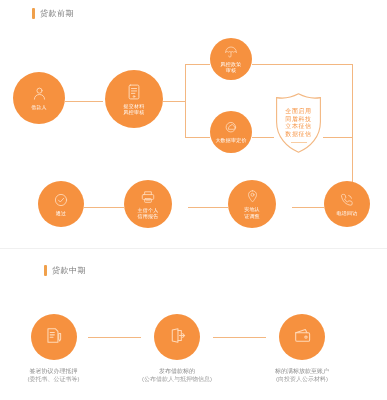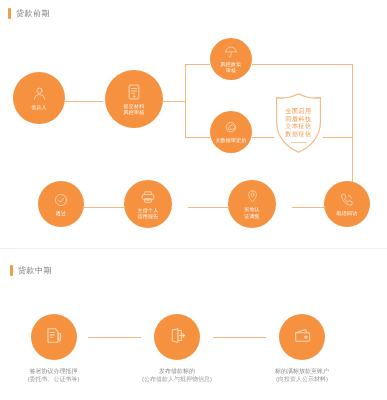--- a/index.html
+++ b/index.html
@@ -4,21 +4,21 @@
 <style>
   html,body{margin:0;padding:0;}
   body{
     width:387px;height:400px;background:#ffffff;
     font-family:"Liberation Sans","DejaVu Sans",sans-serif;
     overflow:hidden;position:relative;
   }
   .page{position:relative;width:387px;height:400px;}
 
   
-  .sec-head{position:absolute;display:flex;align-items:flex-start;gap:5px;}
+  .sec-head{position:absolute;display:flex;align-items:flex-start;gap:5px;margin-left:24px;}
   .sec-bar{width:3px;height:11px;background:#f0a04b;border-radius:1px;}
   .sec-title{font-size:8px;color:#7a7a7a;letter-spacing:.5px;line-height:11px;}
 
   .divider{position:absolute;left:0;width:387px;height:1px;background:#f0f0f0;}
 
   
   .ln{position:absolute;background:#f3b781;}
   .lnh{height:1px;}
   .lnv{width:1px;}
 
@@ -187,21 +187,21 @@
       <svg width="16" height="16" viewBox="0 0 24 24" fill="none" stroke="#ffd9b8" stroke-width="1.3" stroke-linecap="round" stroke-linejoin="round">
         <path d="M7.6 3.6c.9 0 1.6.6 1.8 1.4l.7 2.6c.2.7 0 1.4-.6 1.9l-1.2 1c.9 2 2.5 3.6 4.5 4.6l1-1.3c.5-.6 1.2-.8 1.9-.6l2.6.7c.8.2 1.4 1 1.4 1.8v2.2c0 1.1-.9 2-2 1.9C10.5 19.3 4.7 13.5 3.7 5.6c-.1-1.1.8-2 1.9-2z"></path>
         <path d="M14.6 5.2a5.4 5.4 0 0 1 4.2 4.2"></path>
       </svg>
     </span>
     <span class="lab">电话回访</span>
   </div>
 
   <div class="divider" style="top:248px;"></div>
 
-  <div class="sec-head" style="left:10px;top:265px;">
+  <div class="sec-head" style="left:20px;top:265px;">
     <span class="sec-bar"></span>
     <span class="sec-title">贷款中期</span>
   </div>
 
   <div class="ln lnh" style="left:88px;top:337px;width:53px;"></div>
   <div class="ln lnh" style="left:213px;top:337px;width:53px;"></div>
 
   <div class="bitem" style="left:19px;top:314px;width:69px;">
     <div class="bcircle">
       <span class="ico">

